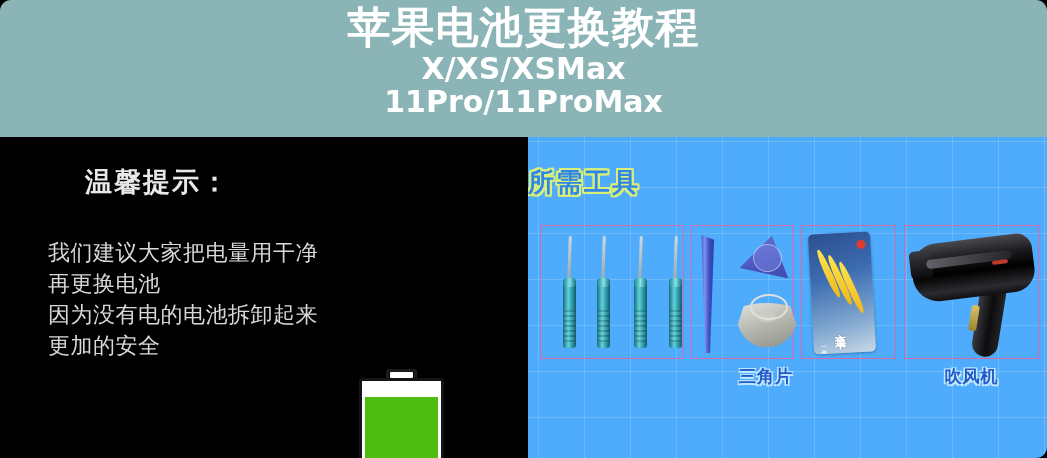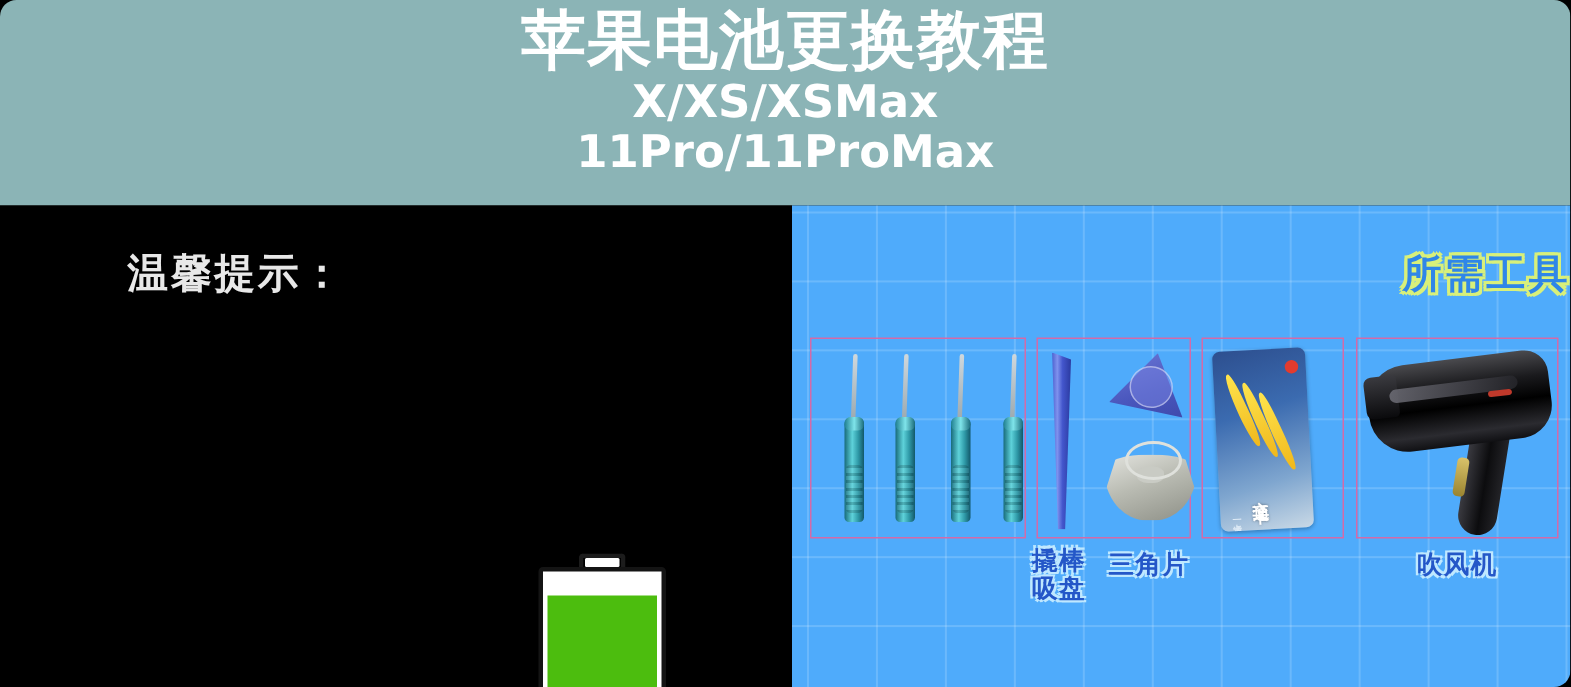--- a/index.html
+++ b/index.html
@@ -134,21 +134,21 @@
         rgba(255,255,255,0.16) 0px, rgba(255,255,255,0.16) 1px,
         rgba(255,255,255,0) 1px, rgba(255,255,255,0) 46px),
       #4fabfb;
     background-position: 10px 4px, 10px 4px, 0 0;
     overflow: hidden;
   }
   #tools-heading {
     position: absolute;
     left: 0; right: 0;
     top: 28px;
-    text-align: right;
+    text-align: left;
     font-size: 26px;
     font-weight: bold;
     letter-spacing: 2px;
     color: #2f86e8;
     text-shadow:
       -2px -2px 0 #d8f07a,  2px -2px 0 #d8f07a,
       -2px  2px 0 #d8f07a,  2px  2px 0 #d8f07a,
        0px -2px 0 #d8f07a,  0px  2px 0 #d8f07a,
       -2px  0px 0 #d8f07a,  2px  0px 0 #d8f07a;
   }
@@ -370,20 +370,26 @@
 <div id="screen">
 
   <div id="header">
     <div id="title">苹果电池更换教程</div>
     <div class="subtitle">X/XS/XSMax</div>
     <div class="subtitle">11Pro/11ProMax</div>
   </div>
 
   <div id="left-panel">
     <div id="notice-heading">温馨提示：</div>
+    <div id="notice-body">
+      <span class="ln">我们建议大家把电量用干净</span>
+      <span class="ln">再更换电池</span>
+      <span class="ln">因为没有电的电池拆卸起来</span>
+      <span class="ln">更加的安全</span>
+    </div>
 
     <div id="battery">
       <div id="battery-cap"></div>
       <div id="battery-cap-inner"></div>
       <div id="battery-body">
         <div id="battery-fill"></div>
       </div>
     </div>
   </div>
 
@@ -444,21 +450,17 @@
     <div class="tool-cell" id="cell-dryer"></div>
     <div id="dryer">
       <div class="handle"></div>
       <div class="switch"></div>
       <div class="barrel"></div>
       <div class="nozzle"></div>
       <div class="stripe"></div>
       <div class="accent"></div>
     </div>
 
-    <div class="tool-label" id="label-pry">
-      <span>撬棒</span><br>
-      <span>吸盘</span>
-    </div>
     <div class="tool-label" id="label-pick">三角片</div>
     <div class="tool-label" id="label-dryer">吹风机</div>
   </div>
 
 </div>
 
 </body></html>

